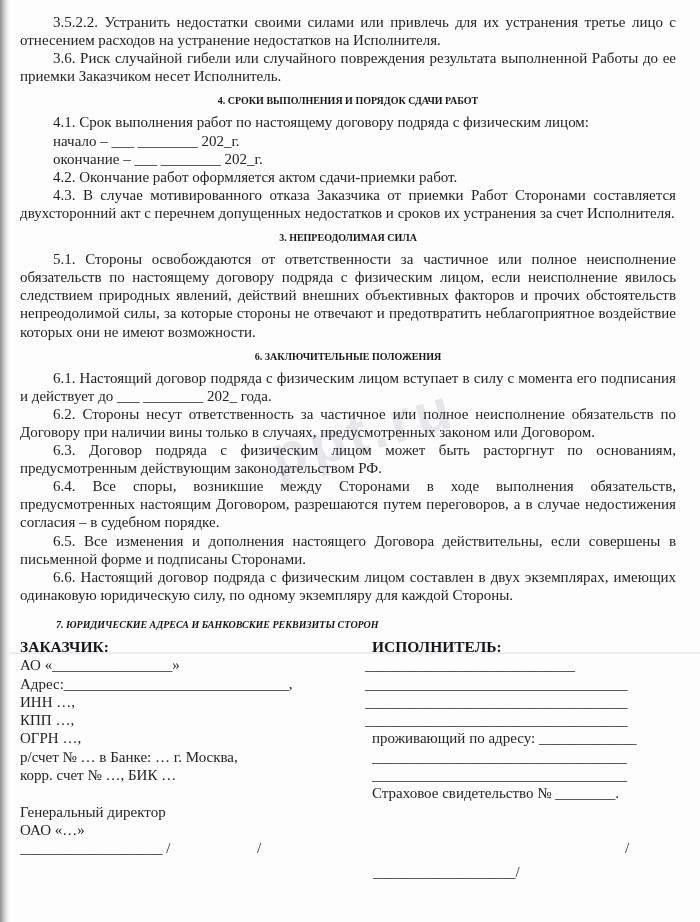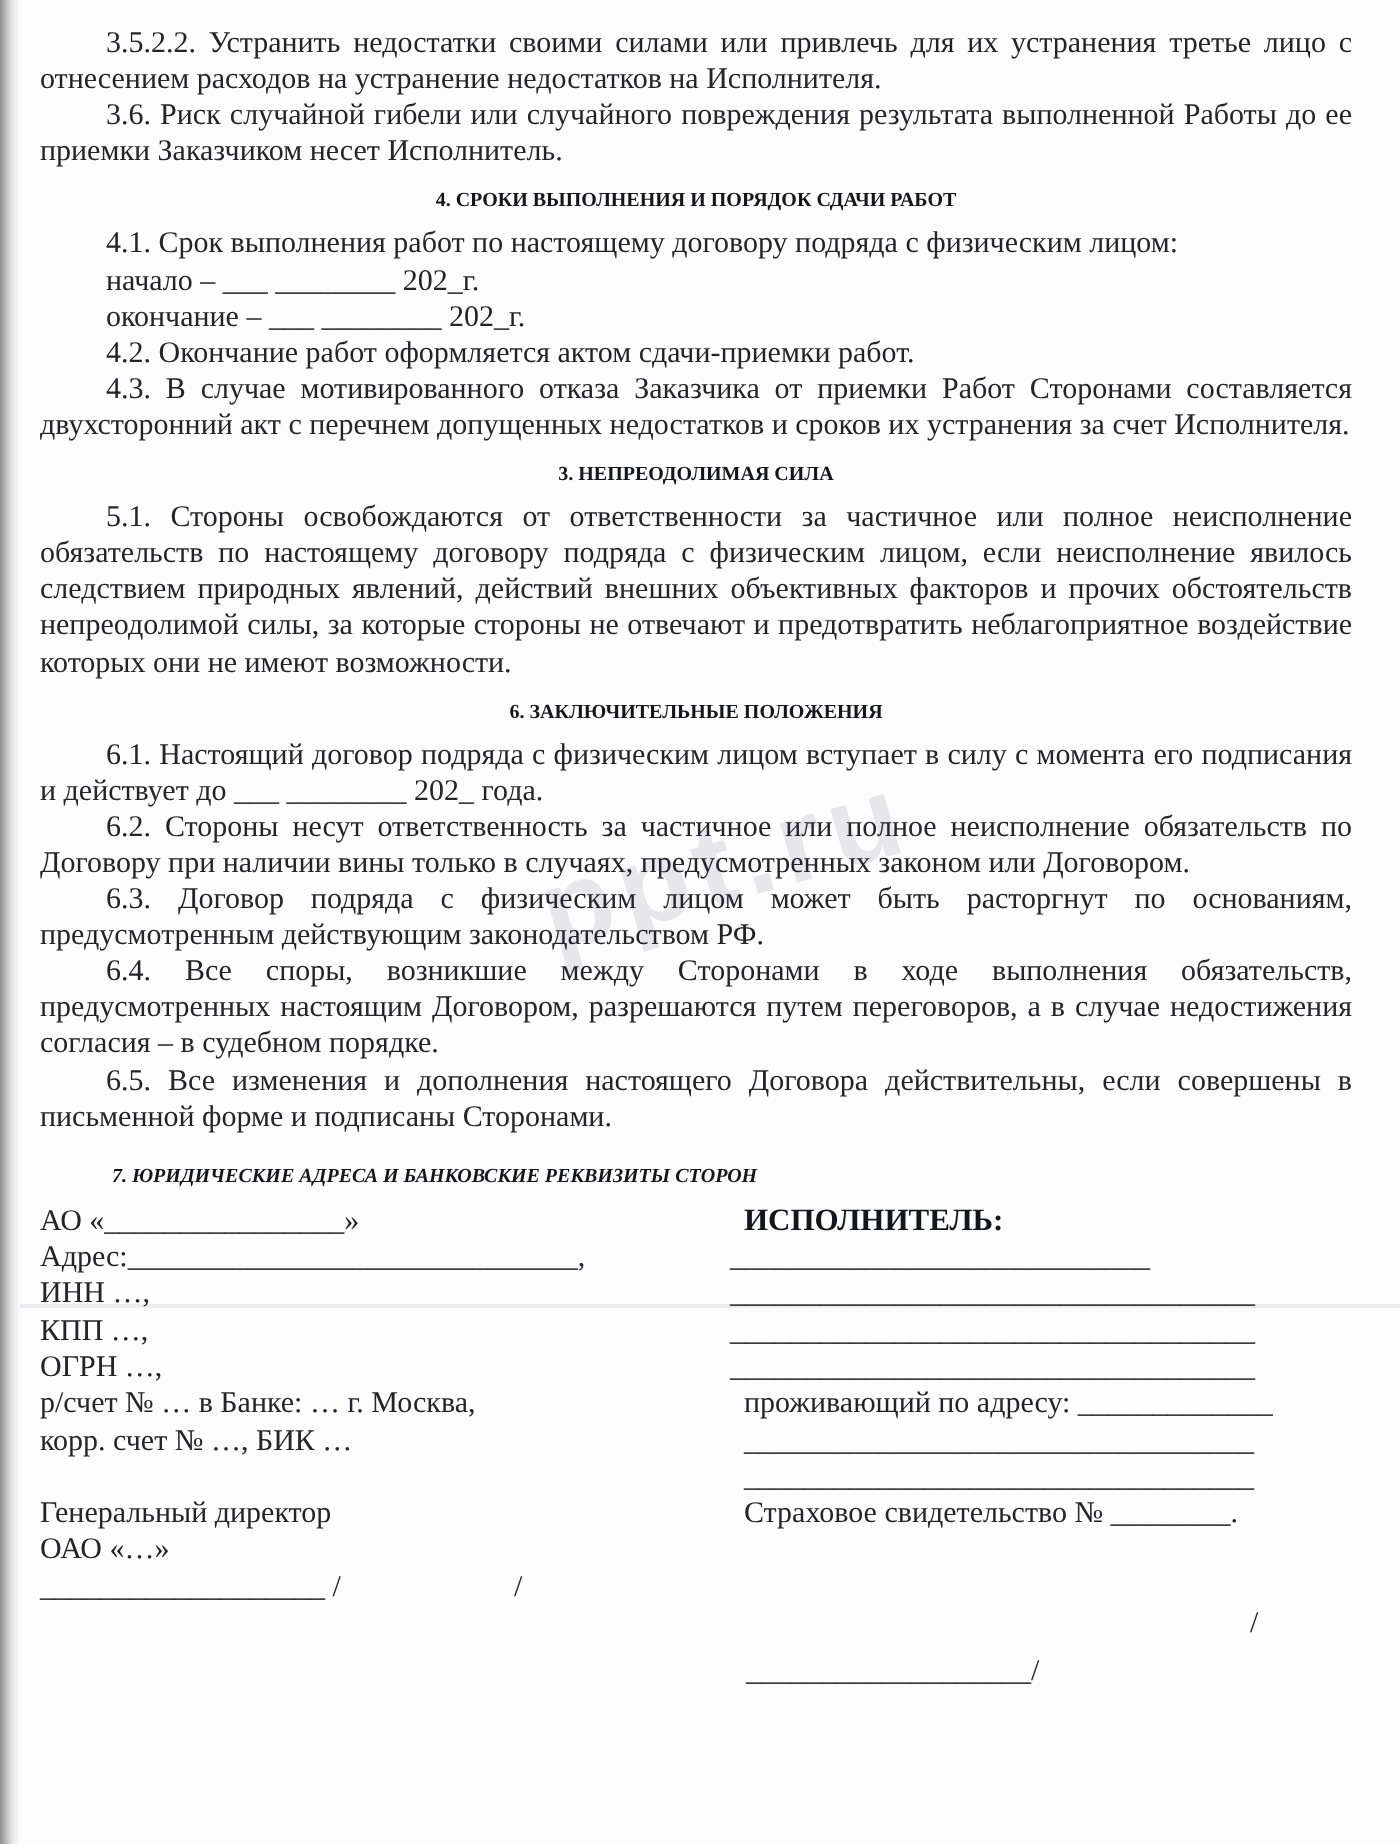--- a/index.html
+++ b/index.html
@@ -115,26 +115,28 @@
 
     <div class="h">3. НЕПРЕОДОЛИМАЯ СИЛА</div>
     <p class="para">5.1. Стороны освобождаются от ответственности за частичное или полное неисполнение обязательств по настоящему договору подряда с физическим лицом, если неисполнение явилось следствием природных явлений, действий внешних объективных факторов и прочих обстоятельств непреодолимой силы, за которые стороны не отвечают и предотвратить неблагоприятное воздействие которых они не имеют возможности.</p>
 
     <div class="h">6. ЗАКЛЮЧИТЕЛЬНЫЕ ПОЛОЖЕНИЯ</div>
     <p class="para">6.1. Настоящий договор подряда с физическим лицом вступает в силу с момента его подписания и действует до ___ ________ 202_ года.</p>
     <p class="para">6.2. Стороны несут ответственность за частичное или полное неисполнение обязательств по Договору при наличии вины только в случаях, предусмотренных законом или Договором.</p>
     <p class="para">6.3. Договор подряда с физическим лицом может быть расторгнут по основаниям, предусмотренным действующим законодательством РФ.</p>
     <p class="para">6.4. Все споры, возникшие между Сторонами в ходе выполнения обязательств, предусмотренных настоящим Договором, разрешаются путем переговоров, а в случае недостижения согласия – в судебном порядке.</p>
     <p class="para">6.5. Все изменения и дополнения настоящего Договора действительны, если совершены в письменной форме и подписаны Сторонами.</p>
+    <p class="para">6.6. Настоящий договор подряда с физическим лицом составлен в двух экземплярах, имеющих одинаковую юридическую силу, по одному экземпляру для каждой Стороны.</p>
 
     <div class="h h-left">7. ЮРИДИЧЕСКИЕ АДРЕСА И БАНКОВСКИЕ РЕКВИЗИТЫ СТОРОН</div>
 
     <div class="cols">
 
       <div class="col-l">
+        <div class="row col-title">ЗАКАЗЧИК:</div>
         <div class="row">АО «________________»</div>
         <div class="row">Адрес:______________________________,</div>
         <div class="row">ИНН …,</div>
         <div class="row">КПП …,</div>
         <div class="row">ОГРН …,</div>
         <div class="row">р/счет № … в Банке: … г. Москва,</div>
         <div class="row">корр. счет № …, БИК …</div>
         <div class="row"></div>
         <div class="row">Генеральный директор</div>
         <div class="row">ОАО «…»</div>

